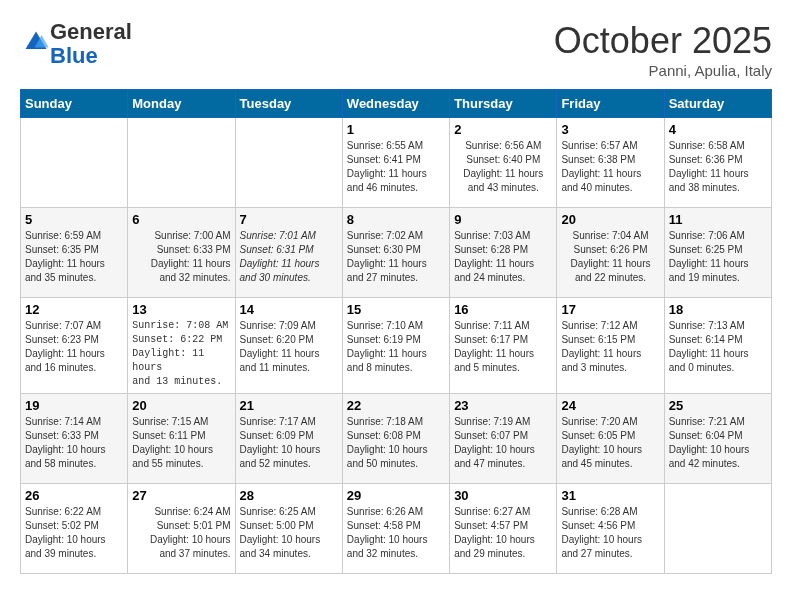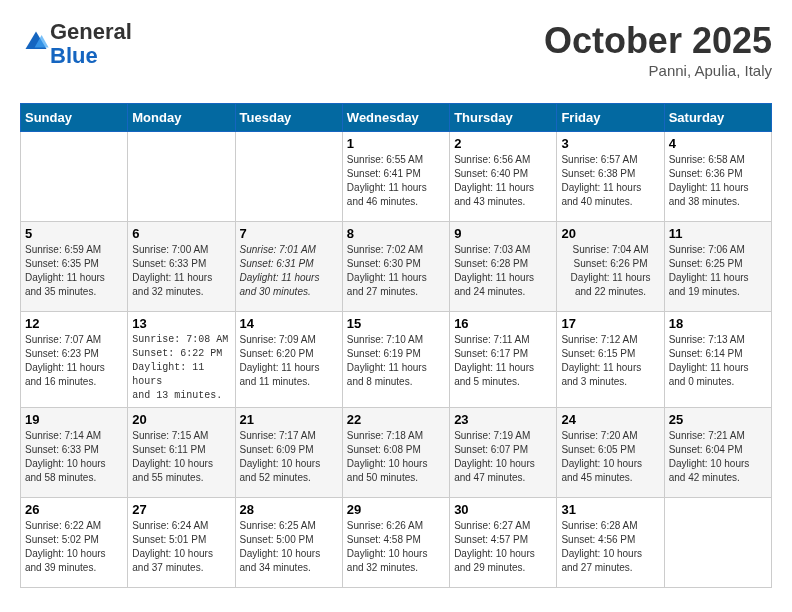--- a/index.html
+++ b/index.html
@@ -7,21 +7,21 @@
       font-family: Arial, sans-serif;
       background: #fff;
       width: 792px;
       min-height: 612px;
       padding: 20px;
     }
     .header {
       display: flex;
       justify-content: space-between;
       align-items: flex-start;
-      margin-bottom: 24px;
+      margin-bottom: 10px;
     }
     .logo {
       display: flex;
       align-items: center;
     }
     .logo-text {
       font-size: 22px;
       font-weight: bold;
       line-height: 1.1;
     }
@@ -31,21 +31,21 @@
       width: 28px;
       height: 28px;
       margin-left: 2px;
     }
     .title-area {
       text-align: right;
     }
     .month-title {
       font-size: 36px;
       color: #333;
-      font-weight: bold;
+      font-weight: normal;
     }
     .subtitle {
       font-size: 15px;
       color: #555;
     }
     table {
       width: 100%;
       border-collapse: collapse;
       font-size: 11px;
     }
@@ -128,21 +128,21 @@
         <td class="empty-cell"></td>
         <td>
           <span class="day-num">1</span>
           <div class="day-info" style="white-space: pre-line;">Sunrise: 6:55 AM
 Sunset: 6:41 PM
 Daylight: 11 hours
 and 46 minutes.</div>
         </td>
         <td>
           <span class="day-num">2</span>
-          <div class="day-info" style="white-space: pre-line;">Sunrise: 6:56 AM
+          <div class="day-info" style="white-space: pre-line; text-align: center;">Sunrise: 6:56 AM
 Sunset: 6:40 PM
 Daylight: 11 hours
 and 43 minutes.</div>
         </td>
         <td>
           <span class="day-num">3</span>
           <div class="day-info" style="white-space: pre-line;">Sunrise: 6:57 AM
 Sunset: 6:38 PM
 Daylight: 11 hours
 and 40 minutes.</div>
@@ -158,21 +158,21 @@
       <tr>
         <td>
           <span class="day-num">5</span>
           <div class="day-info" style="white-space: pre-line;">Sunrise: 6:59 AM
 Sunset: 6:35 PM
 Daylight: 11 hours
 and 35 minutes.</div>
         </td>
         <td>
           <span class="day-num">6</span>
-          <div class="day-info" style="white-space: pre-line;">Sunrise: 7:00 AM
+          <div class="day-info" style="white-space: pre-line; text-align: right;">Sunrise: 7:00 AM
 Sunset: 6:33 PM
 Daylight: 11 hours
 and 32 minutes.</div>
         </td>
         <td>
           <span class="day-num">7</span>
           <div class="day-info" style="white-space: pre-line; font-style: italic;">Sunrise: 7:01 AM
 Sunset: 6:31 PM
 Daylight: 11 hours
 and 30 minutes.</div>
@@ -311,21 +311,21 @@
       <tr>
         <td>
           <span class="day-num">26</span>
           <div class="day-info" style="white-space: pre-line;">Sunrise: 6:22 AM
 Sunset: 5:02 PM
 Daylight: 10 hours
 and 39 minutes.</div>
         </td>
         <td>
           <span class="day-num">27</span>
-          <div class="day-info" style="white-space: pre-line;">Sunrise: 6:24 AM
+          <div class="day-info" style="white-space: pre-line; text-align: right;">Sunrise: 6:24 AM
 Sunset: 5:01 PM
 Daylight: 10 hours
 and 37 minutes.</div>
         </td>
         <td>
           <span class="day-num">28</span>
           <div class="day-info" style="white-space: pre-line;">Sunrise: 6:25 AM
 Sunset: 5:00 PM
 Daylight: 10 hours
 and 34 minutes.</div>

